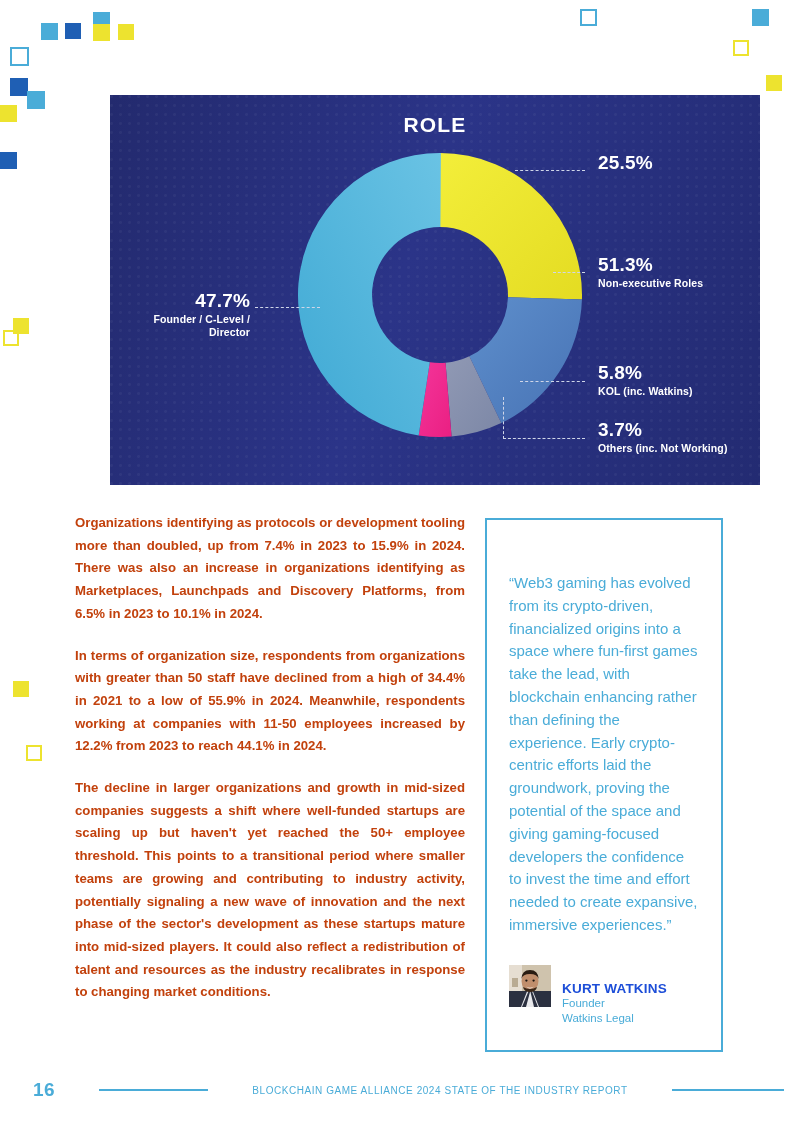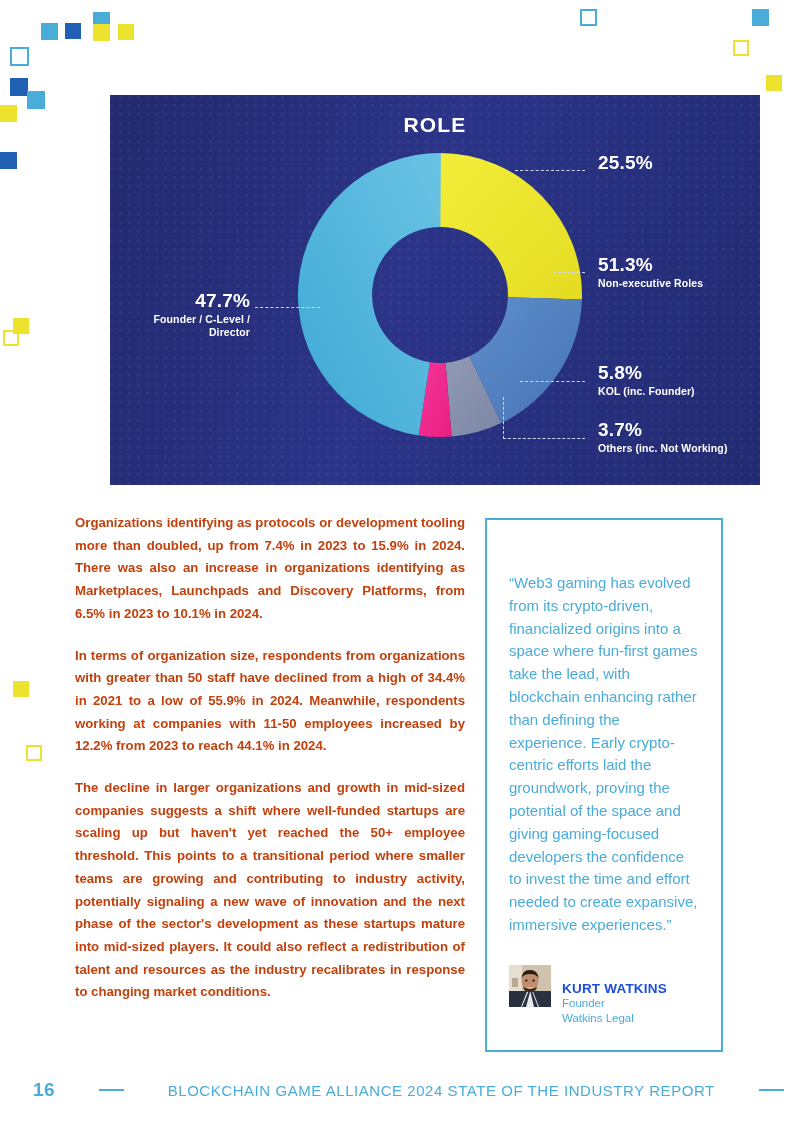--- a/index.html
+++ b/index.html
@@ -168,21 +168,21 @@
   }
   .rule {
     height: 2px;
     background: #4AACD8;
     margin: 0 16px;
   }
   .rule-left  { width: 136px; }
   .rule-right { width: 140px; }
   .footer-text {
     color: #4AACD8;
-    font-size: 15px;
+    font-size: 10px;
     letter-spacing: 0.55px;
     white-space: nowrap;
   }
 </style>
 </head>
 <body>
 
 <div id="deco-layer">
     <div class="deco" style="left: 10px; top: 47px; width: 19px; height: 19px; border: 2.5px solid rgb(74, 172, 216); background: transparent;"></div>
     <div class="deco" style="left: 10px; top: 78px; width: 18px; height: 18px; background: rgb(31, 95, 180);"></div>
@@ -253,21 +253,21 @@
     <div class="pct">25.5%</div>
   </div>
 
   <div class="callout" style="left:488px; top:160px; width:170px;">
     <div class="pct">51.3%</div>
     <div class="lbl" style="white-space:pre-line;">Non-executive Roles</div>
   </div>
 
   <div class="callout" style="left:488px; top:268px; width:170px;">
     <div class="pct">5.8%</div>
-    <div class="lbl" style="white-space:pre-line;">KOL (inc. Founder)</div>
+    <div class="lbl" style="white-space:pre-line;">KOL (inc. Watkins)</div>
   </div>
 
   <div class="callout" style="left:488px; top:325px; width:175px;">
     <div class="pct">3.7%</div>
     <div class="lbl" style="white-space:pre-line;">Others (inc. Not Working)</div>
   </div>
 
   <div class="callout left" style="left:-10px; top:196px; width:150px;">
     <div class="pct">47.7%</div>
     <div class="lbl" style="white-space:pre-line;">Founder / C-Level /

